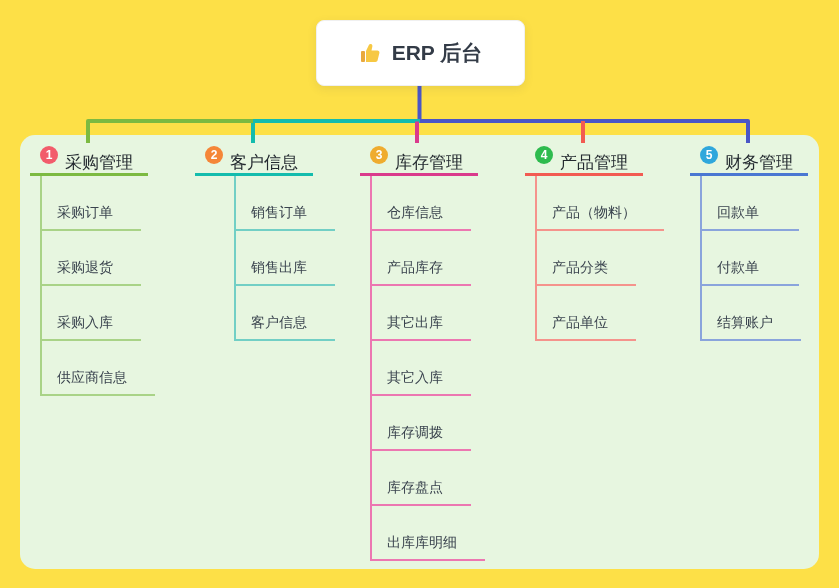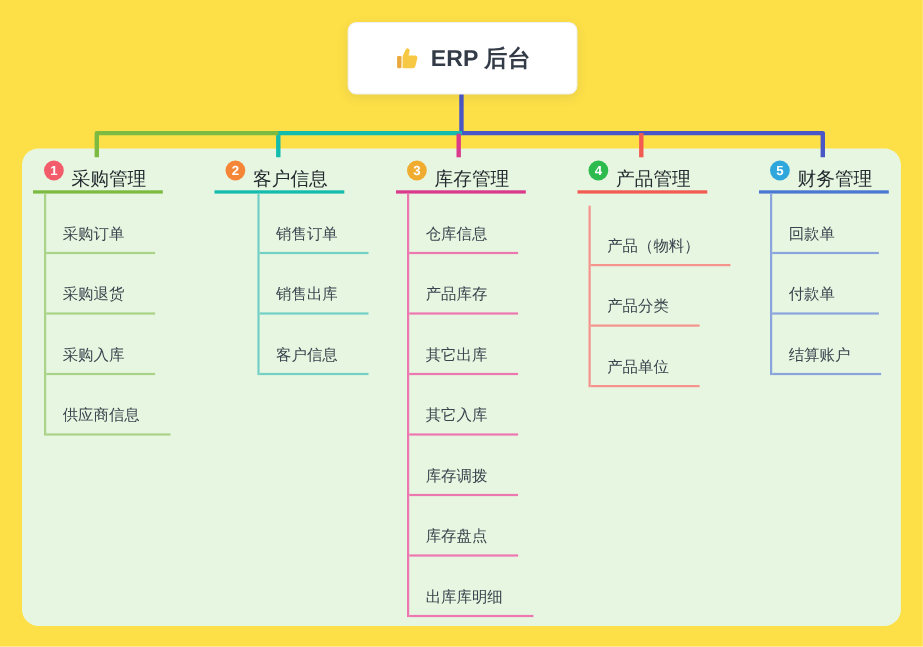--- a/index.html
+++ b/index.html
@@ -131,21 +131,21 @@
             <span class="child-label">出库库明细</span>
           </div>
         </div>
   </div>
       <div class="branch" style="left: 525px;">
     <div class="branch-header" style="border-bottom-color: rgb(242, 91, 82);">
       <span class="badge" style="background: rgb(46, 187, 78);">4</span>
       <span class="branch-label">产品管理</span>
     </div>
     <div class="children" style="border-left-color: rgb(245, 147, 140);">
-          <div class="child" style="border-bottom-color: rgb(245, 147, 140); margin-top: 11px;">
+          <div class="child" style="border-bottom-color: rgb(245, 147, 140);">
             <span class="child-label">产品（物料）</span>
           </div>
           <div class="child" style="border-bottom-color: rgb(245, 147, 140);">
             <span class="child-label">产品分类</span>
           </div>
           <div class="child" style="border-bottom-color: rgb(245, 147, 140);">
             <span class="child-label">产品单位</span>
           </div>
         </div>
   </div>

